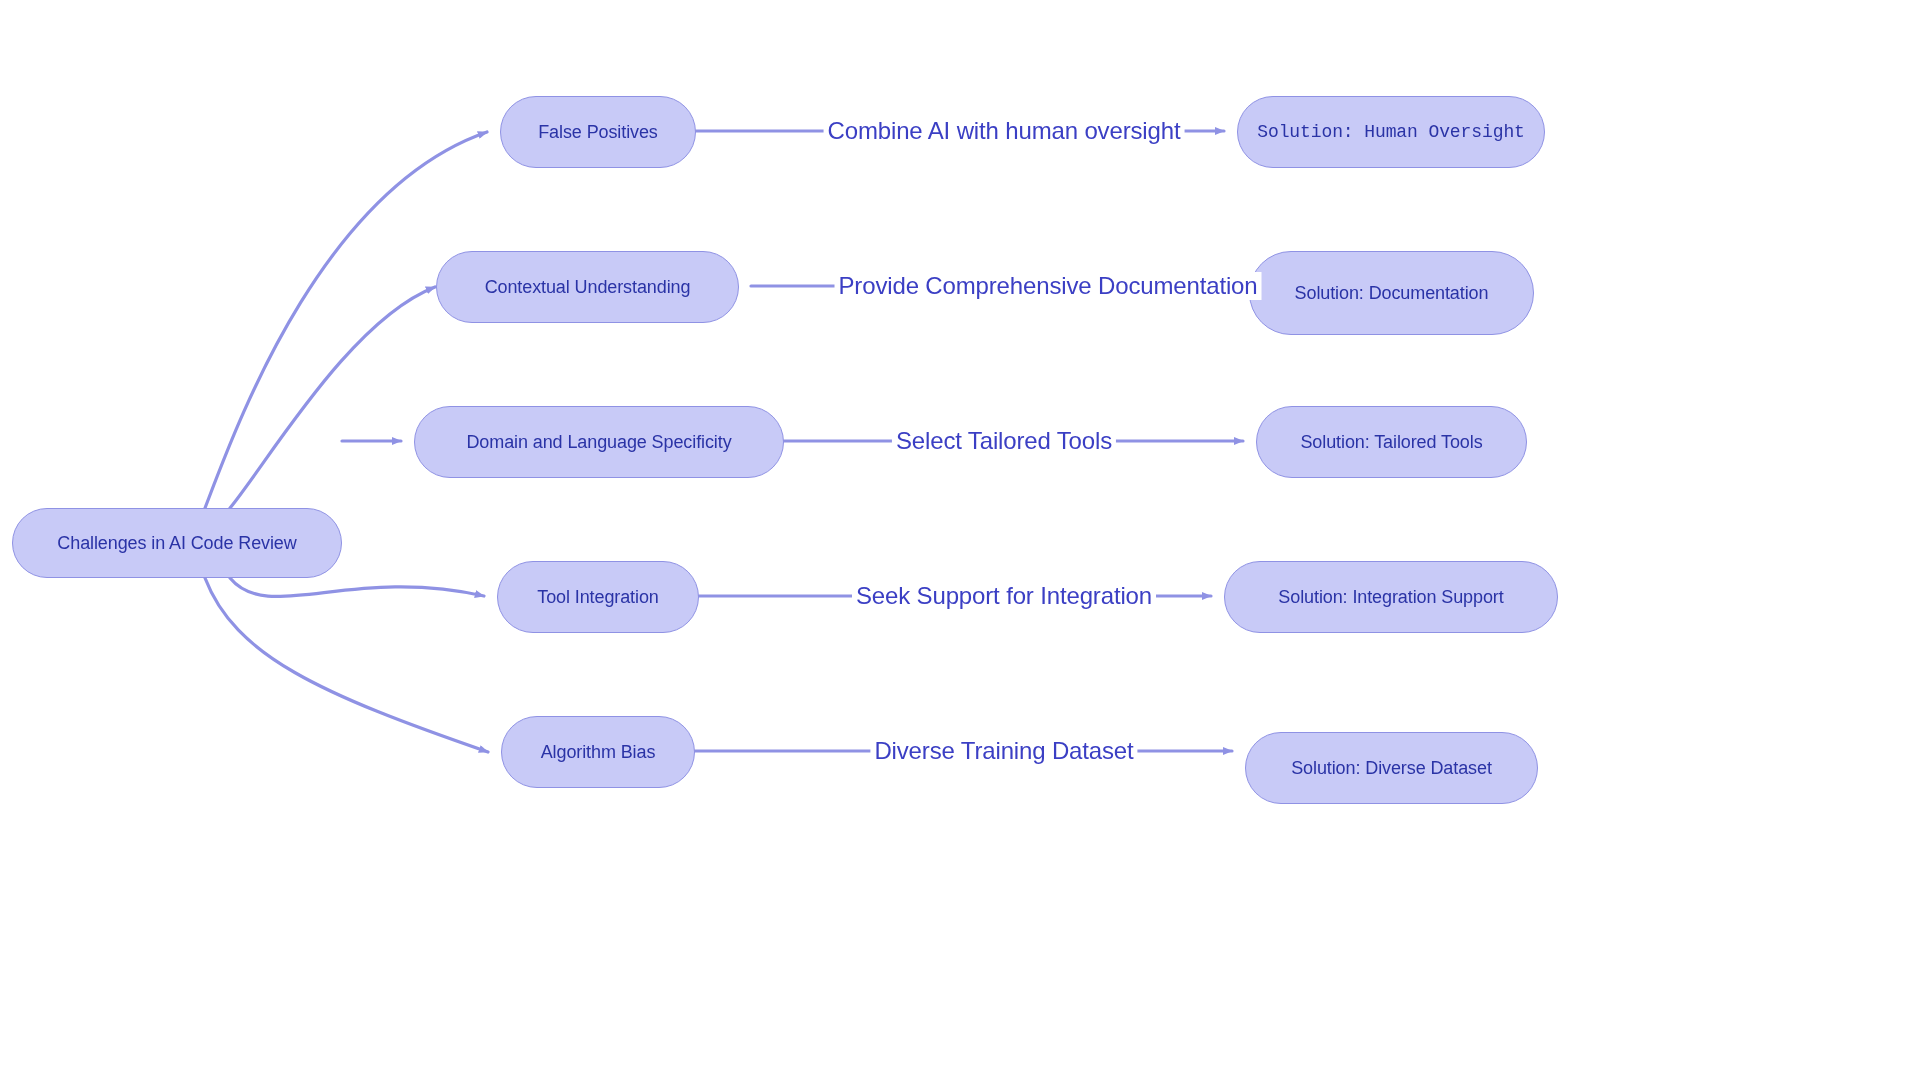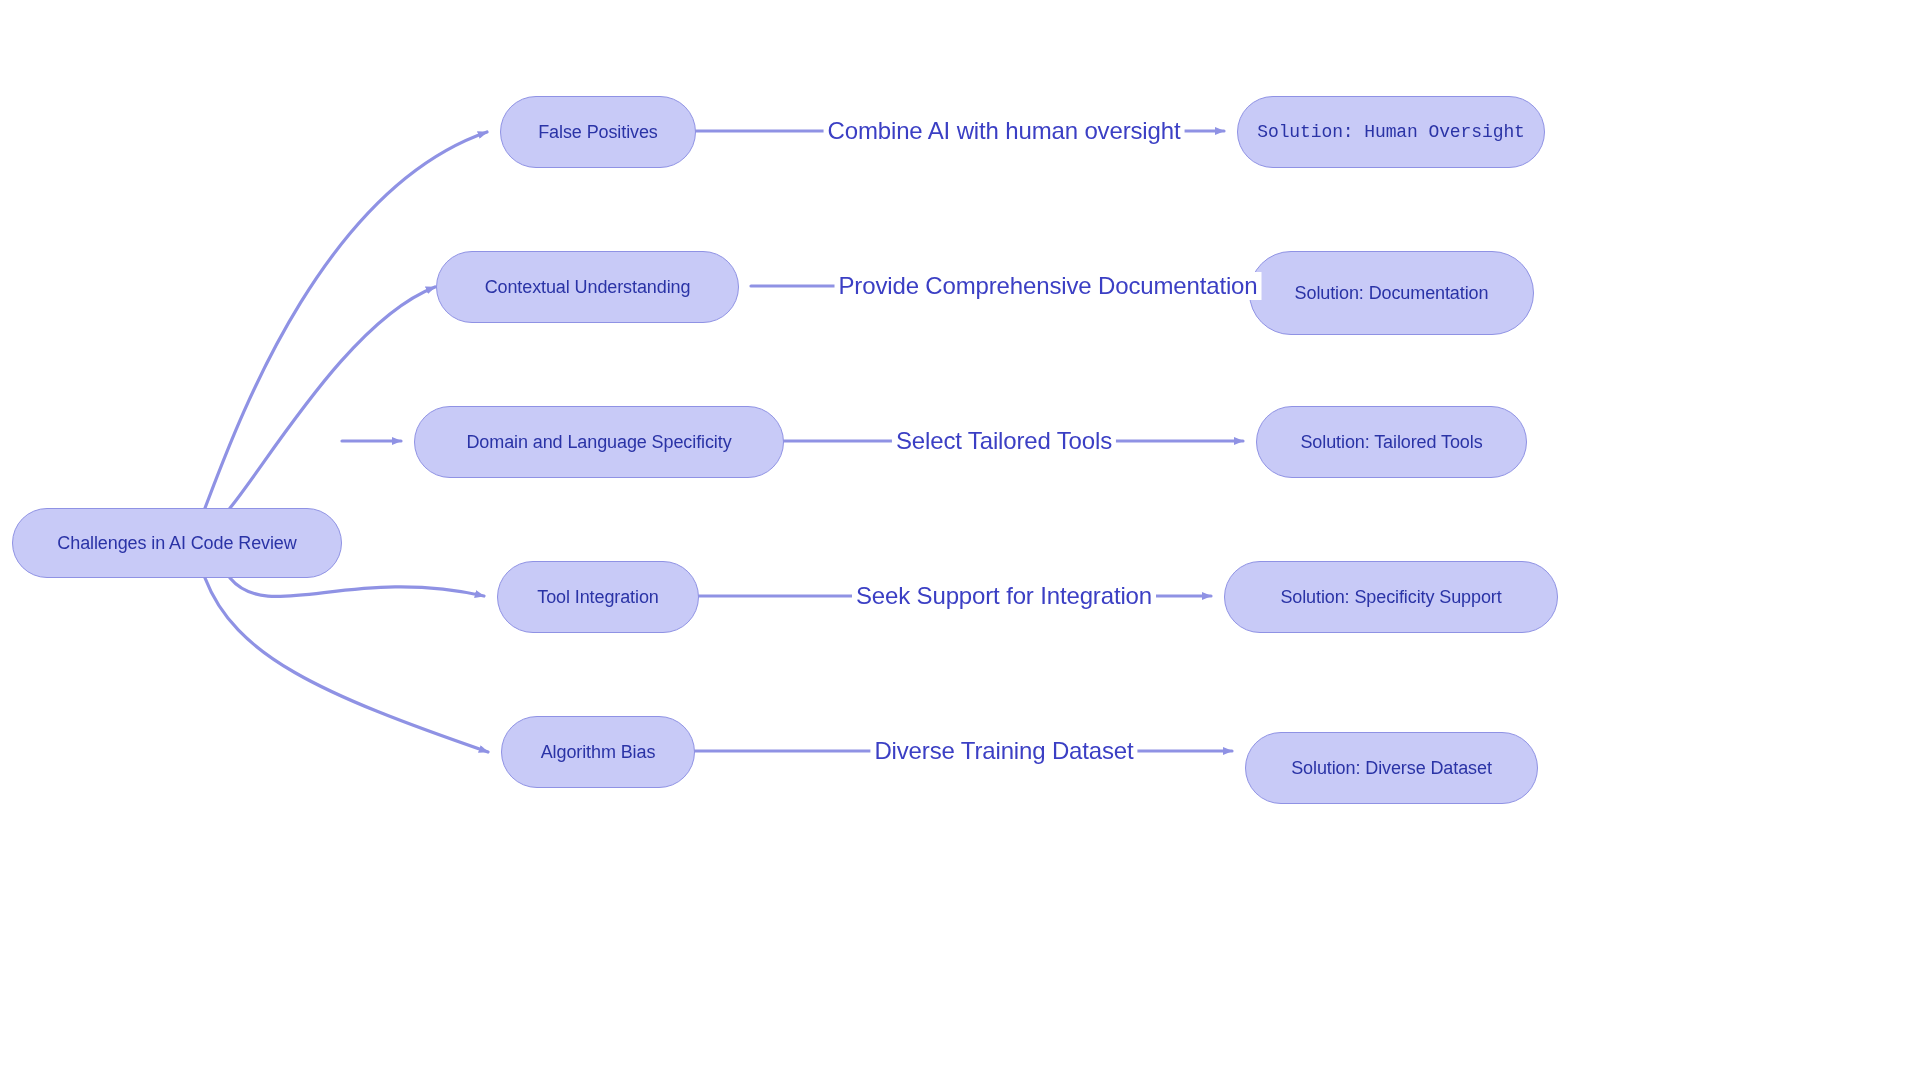--- a/index.html
+++ b/index.html
@@ -107,21 +107,21 @@
   <div class="node" style="left:1237px; top:96px; width:308px; height:72px;font-family:Liberation Mono, monospace;">
     <span>Solution: Human Oversight</span>
   </div>
   <div class="node" style="left:1249px; top:251px; width:285px; height:84px;align-items:center;">
     <span>Solution: Documentation</span>
   </div>
   <div class="node" style="left:1256px; top:406px; width:271px; height:72px;">
     <span>Solution: Tailored Tools</span>
   </div>
   <div class="node" style="left:1224px; top:561px; width:334px; height:72px;">
-    <span>Solution: Specificity Support</span>
+    <span>Solution: Integration Support</span>
   </div>
   <div class="node" style="left:1245px; top:732px; width:293px; height:72px;">
     <span>Solution: Diverse Dataset</span>
   </div>
 
   <div class="edge-label" style="left:1004px; top:131px;">
     <span>Combine AI with human oversight</span>
   </div>
   <div class="edge-label" style="left:1020px; top:286px;margin-left:28px;">
     <span>Provide Comprehensive Documentation</span>

